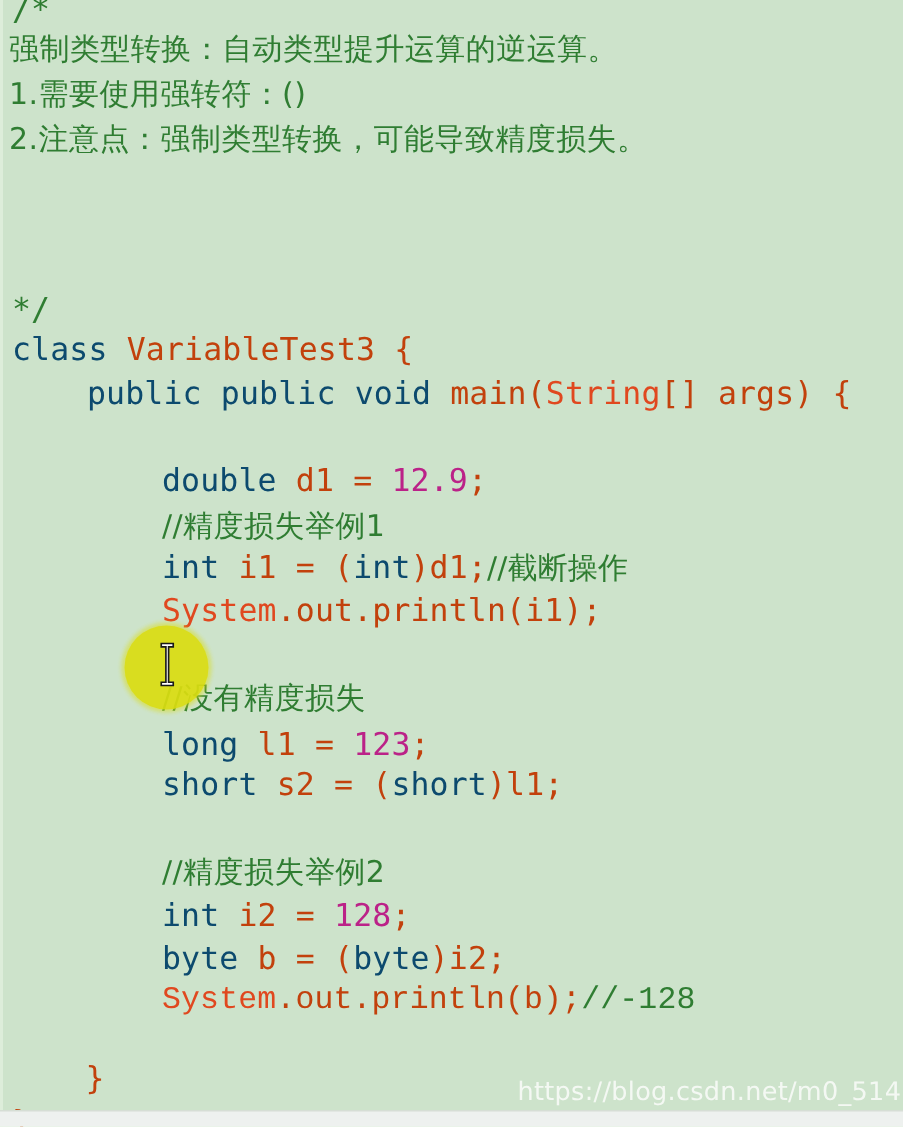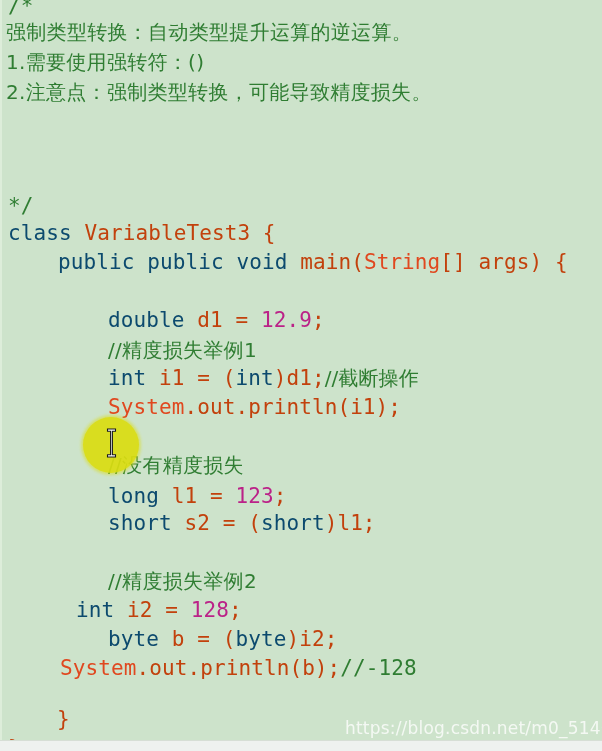--- a/index.html
+++ b/index.html
@@ -106,23 +106,23 @@
       <div class="line" style="top: 221px; padding-left: 8px;"><span class="tok-kw">class</span><span class="tok-pl"> VariableTest3 {</span></div>
       <div class="line" style="top: 250px; padding-left: 58px;"><span class="tok-kw">public</span><span class="tok-pl"> </span><span class="tok-kw">public</span><span class="tok-pl"> </span><span class="tok-kw">void</span><span class="tok-pl"> main(</span><span class="tok-type">String</span><span class="tok-pl">[] args) {</span></div>
       <div class="line" style="top: 308px; padding-left: 108px;"><span class="tok-kw">double</span><span class="tok-pl"> d1 = </span><span class="tok-num">12.9</span><span class="tok-pl">;</span></div>
       <div class="line cjk" style="top: 338px; padding-left: 108px;"><span class="tok-cm">//精度损失举例1</span></div>
       <div class="line" style="top: 366px; padding-left: 108px;"><span class="tok-kw">int</span><span class="tok-pl"> i1 = (</span><span class="tok-kw">int</span><span class="tok-pl">)d1;</span><span class="tok-cm" style="font-family: &quot;DejaVu Sans&quot;, &quot;Liberation Sans&quot;, sans-serif; font-size: 20px;">//截断操作</span></div>
       <div class="line" style="top: 395px; padding-left: 108px;"><span class="tok-type">System</span><span class="tok-pl">.out.println(i1);</span></div>
       <div class="line cjk" style="top: 453px; padding-left: 108px;"><span class="tok-cm">//没有精度损失</span></div>
       <div class="line" style="top: 484px; padding-left: 108px;"><span class="tok-kw">long</span><span class="tok-pl"> l1 = </span><span class="tok-num">123</span><span class="tok-pl">;</span></div>
       <div class="line" style="top: 511px; padding-left: 108px;"><span class="tok-kw">short</span><span class="tok-pl"> s2 = (</span><span class="tok-kw">short</span><span class="tok-pl">)l1;</span></div>
       <div class="line cjk" style="top: 569px; padding-left: 108px;"><span class="tok-cm">//精度损失举例2</span></div>
-      <div class="line" style="top: 598px; padding-left: 76px;"><span class="tok-kw">int</span><span class="tok-pl"> i2 = </span><span class="tok-num">128</span><span class="tok-pl">;</span></div>
+      <div class="line" style="top: 598px; padding-left: 108px;"><span class="tok-kw">int</span><span class="tok-pl"> i2 = </span><span class="tok-num">128</span><span class="tok-pl">;</span></div>
       <div class="line" style="top: 627px; padding-left: 108px;"><span class="tok-kw">byte</span><span class="tok-pl"> b = (</span><span class="tok-kw">byte</span><span class="tok-pl">)i2;</span></div>
-      <div class="line" style="top: 656px; padding-left: 60px;"><span class="tok-type">System</span><span class="tok-pl">.out.println(b);</span><span class="tok-cm">//-128</span></div>
+      <div class="line" style="top: 656px; padding-left: 108px; font-family: Liberation Mono, monospace;"><span class="tok-type">System</span><span class="tok-pl">.out.println(b);</span><span class="tok-cm">//-128</span></div>
       <div class="line" style="top: 707px; padding-left: 57px;"><span class="tok-pl">}</span></div>
       <div class="line" style="top: 736px; padding-left: 8px;"><span class="tok-pl">}</span></div>
     </div>
 
   <div id="click-halo" style="left: 83px; top: 417px; background: rgb(219, 221, 17);"></div>
 
   <div id="ibeam" style="left: 105px; top: 428px;">
     <svg width="13" height="30" viewBox="0 0 13 30">
       <path d="M2.5 1 H10.5 V3.2 H7.4 V26.8 H10.5 V29 H2.5 V26.8 H5.6 V3.2 H2.5 Z" fill="#ffffff" stroke="#1a1a1a" stroke-width="1.1" stroke-linejoin="miter"></path>
     </svg>

